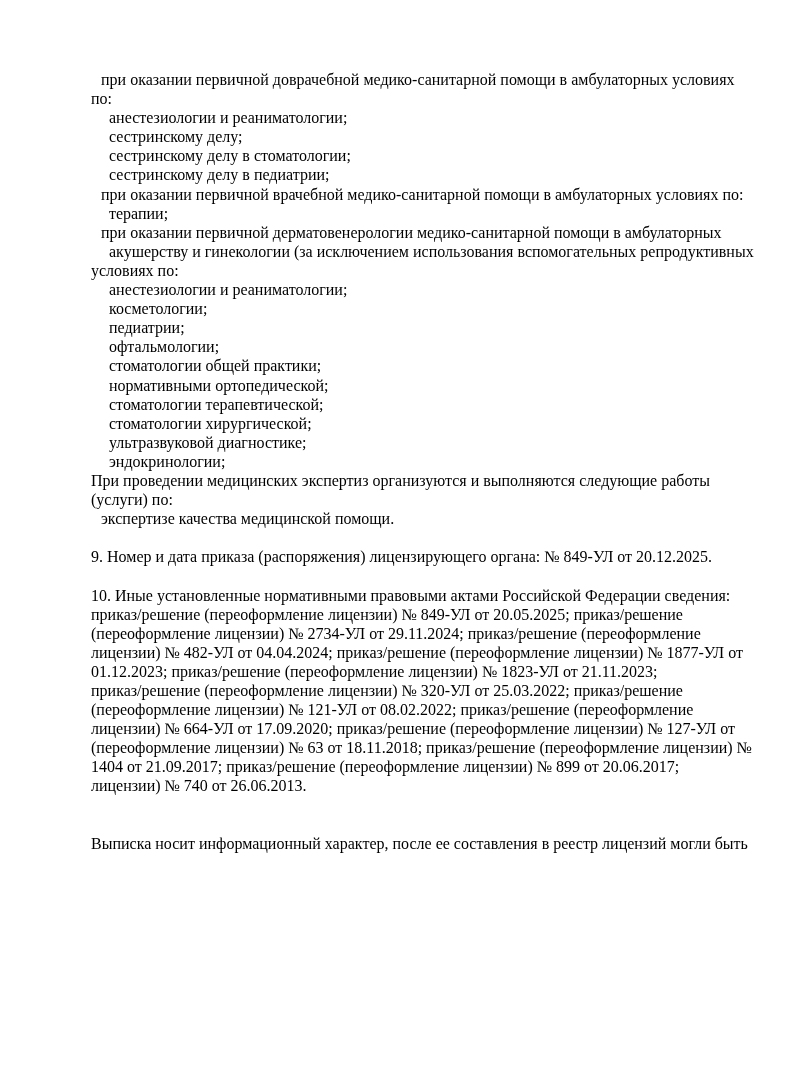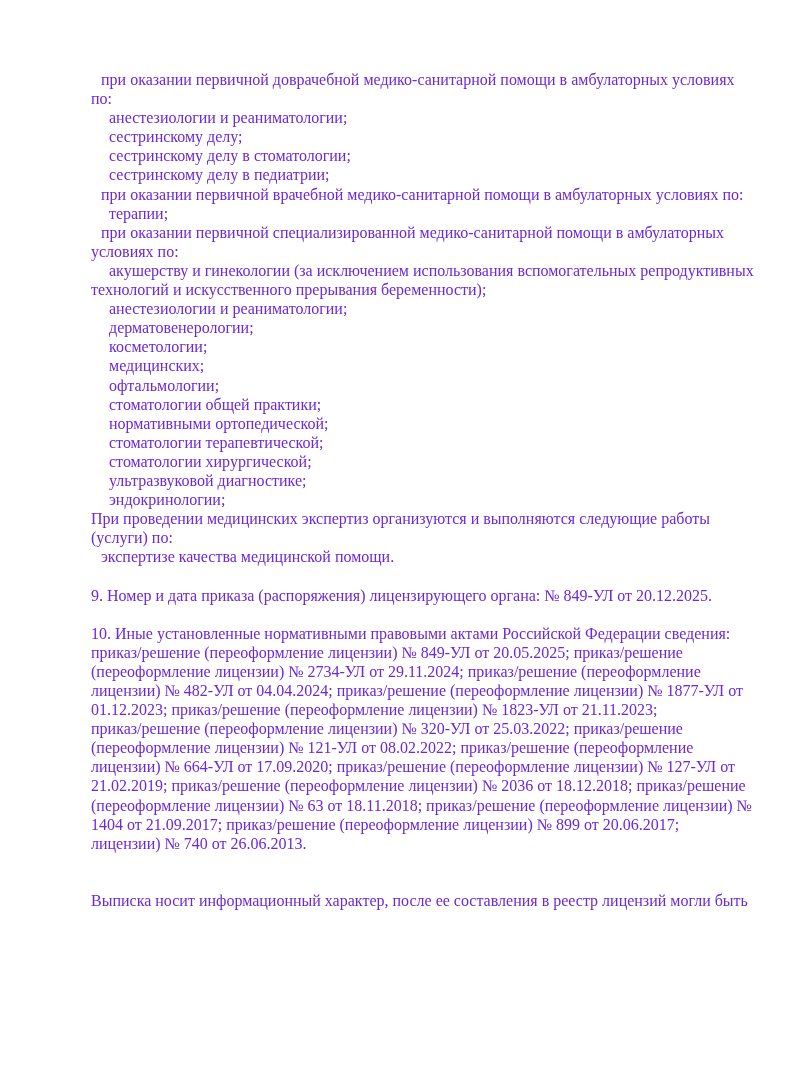--- a/index.html
+++ b/index.html
@@ -11,21 +11,21 @@
     position: relative;
     width: 800px;
     height: 1065px;
     background: #ffffff;
     overflow: hidden;
     box-sizing: border-box;
     padding: 70px 44px 0 91px;
     font-family: "Liberation Serif", "DejaVu Serif", serif;
     font-size: 16px;
     line-height: 19.1px;
-    color: #6d28d9;
+    color: #000000;
   }
   .doc-body .line {
     white-space: pre;
     min-height: 19.1px;
   }
   .doc-body .indent-0 { padding-left: 0; }
   .doc-body .indent-1 { padding-left: 10px; }
   .doc-body .indent-2 { padding-left: 18px; }
 </style>
 </head>
@@ -34,28 +34,26 @@
 <div class="page">
   <div class="doc-body">
       <div class="line indent-1">при оказании первичной доврачебной медико-санитарной помощи в амбулаторных условиях</div>
       <div class="line indent-0">по:</div>
       <div class="line indent-2">анестезиологии и реаниматологии;</div>
       <div class="line indent-2">сестринскому делу;</div>
       <div class="line indent-2">сестринскому делу в стоматологии;</div>
       <div class="line indent-2">сестринскому делу в педиатрии;</div>
       <div class="line indent-1">при оказании первичной врачебной медико-санитарной помощи в амбулаторных условиях по:</div>
       <div class="line indent-2">терапии;</div>
-      <div class="line indent-1">при оказании первичной специализированной медико-санитарной помощи в амбулаторных</div>
+      <div class="line indent-1">при оказании первичной дерматовенерологии медико-санитарной помощи в амбулаторных</div>
+      <div class="line indent-2">акушерству и гинекологии (за исключением использования вспомогательных репродуктивных</div>
       <div class="line indent-0">условиях по:</div>
-      <div class="line indent-2">акушерству и гинекологии (за исключением использования вспомогательных репродуктивных</div>
-      <div class="line indent-0">технологий и искусственного прерывания беременности);</div>
       <div class="line indent-2">анестезиологии и реаниматологии;</div>
-      <div class="line indent-2">дерматовенерологии;</div>
       <div class="line indent-2">косметологии;</div>
-      <div class="line indent-2">медицинских;</div>
+      <div class="line indent-2">педиатрии;</div>
       <div class="line indent-2">офтальмологии;</div>
       <div class="line indent-2">стоматологии общей практики;</div>
       <div class="line indent-2">нормативными ортопедической;</div>
       <div class="line indent-2">стоматологии терапевтической;</div>
       <div class="line indent-2">стоматологии хирургической;</div>
       <div class="line indent-2">ультразвуковой диагностике;</div>
       <div class="line indent-2">эндокринологии;</div>
       <div class="line indent-0">При проведении медицинских экспертиз организуются и выполняются следующие работы</div>
       <div class="line indent-0">(услуги) по:</div>
       <div class="line indent-1">экспертизе качества медицинской помощи.</div>
@@ -63,21 +61,20 @@
       <div class="line indent-0">9. Номер и дата приказа (распоряжения) лицензирующего органа: № 849-УЛ от 20.12.2025.</div>
       <div class="line indent-0">&nbsp;</div>
       <div class="line indent-0">10. Иные установленные нормативными правовыми актами Российской Федерации сведения:</div>
       <div class="line indent-0">приказ/решение (переоформление лицензии) № 849-УЛ от 20.05.2025; приказ/решение</div>
       <div class="line indent-0">(переоформление лицензии) № 2734-УЛ от 29.11.2024; приказ/решение (переоформление</div>
       <div class="line indent-0">лицензии) № 482-УЛ от 04.04.2024; приказ/решение (переоформление лицензии) № 1877-УЛ от</div>
       <div class="line indent-0">01.12.2023; приказ/решение (переоформление лицензии) № 1823-УЛ от 21.11.2023;</div>
       <div class="line indent-0">приказ/решение (переоформление лицензии) № 320-УЛ от 25.03.2022; приказ/решение</div>
       <div class="line indent-0">(переоформление лицензии) № 121-УЛ от 08.02.2022; приказ/решение (переоформление</div>
       <div class="line indent-0">лицензии) № 664-УЛ от 17.09.2020; приказ/решение (переоформление лицензии) № 127-УЛ от</div>
-      <div class="line indent-0">21.02.2019; приказ/решение (переоформление лицензии) № 2036 от 18.12.2018; приказ/решение</div>
       <div class="line indent-0">(переоформление лицензии) № 63 от 18.11.2018; приказ/решение (переоформление лицензии) №</div>
       <div class="line indent-0">1404 от 21.09.2017; приказ/решение (переоформление лицензии) № 899 от 20.06.2017;</div>
       <div class="line indent-0">лицензии) № 740 от 26.06.2013.</div>
       <div class="line indent-0">&nbsp;</div>
       <div class="line indent-0">&nbsp;</div>
       <div class="line indent-0">Выписка носит информационный характер, после ее составления в реестр лицензий могли быть</div>
     </div>
 </div>
 
 </body></html>

